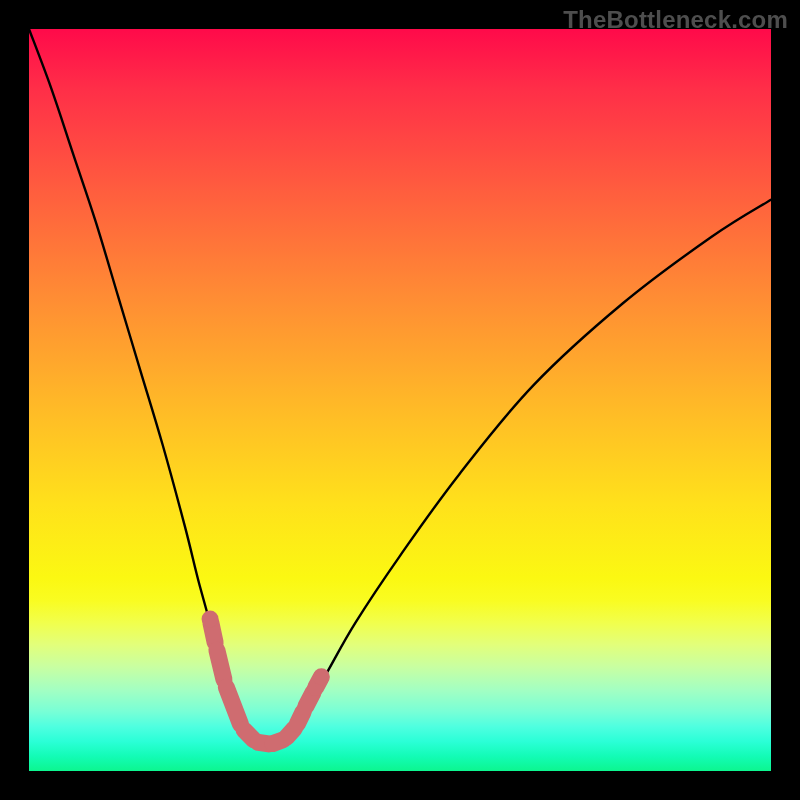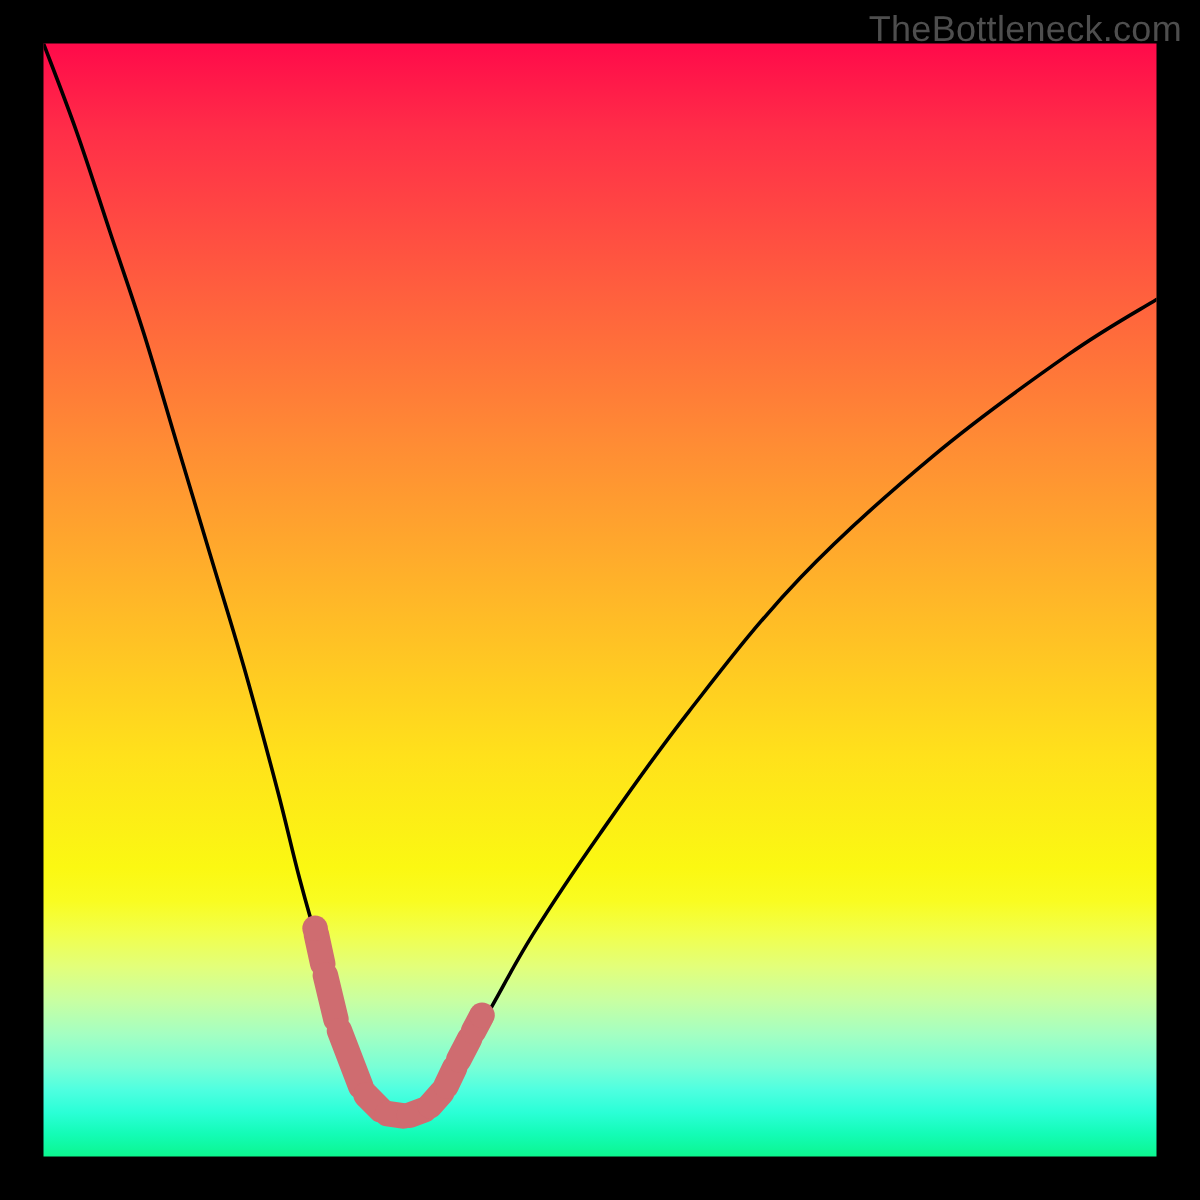--- a/index.html
+++ b/index.html
@@ -43,21 +43,21 @@
       #13fcb6 98%,
       #0cf68f 100%
     );
   }
   .watermark {
     position: absolute;
     top: 6px;
     right: 12px;
     color: #4e4e4e;
     font-size: 24px;
-    font-weight: 400;
+    font-weight: 700;
     letter-spacing: 0.2px;
     z-index: 30;
   }
   svg.curve {
     position: absolute;
     left: 0;
     top: 0;
     width: 742px;
     height: 742px;
     z-index: 10;

